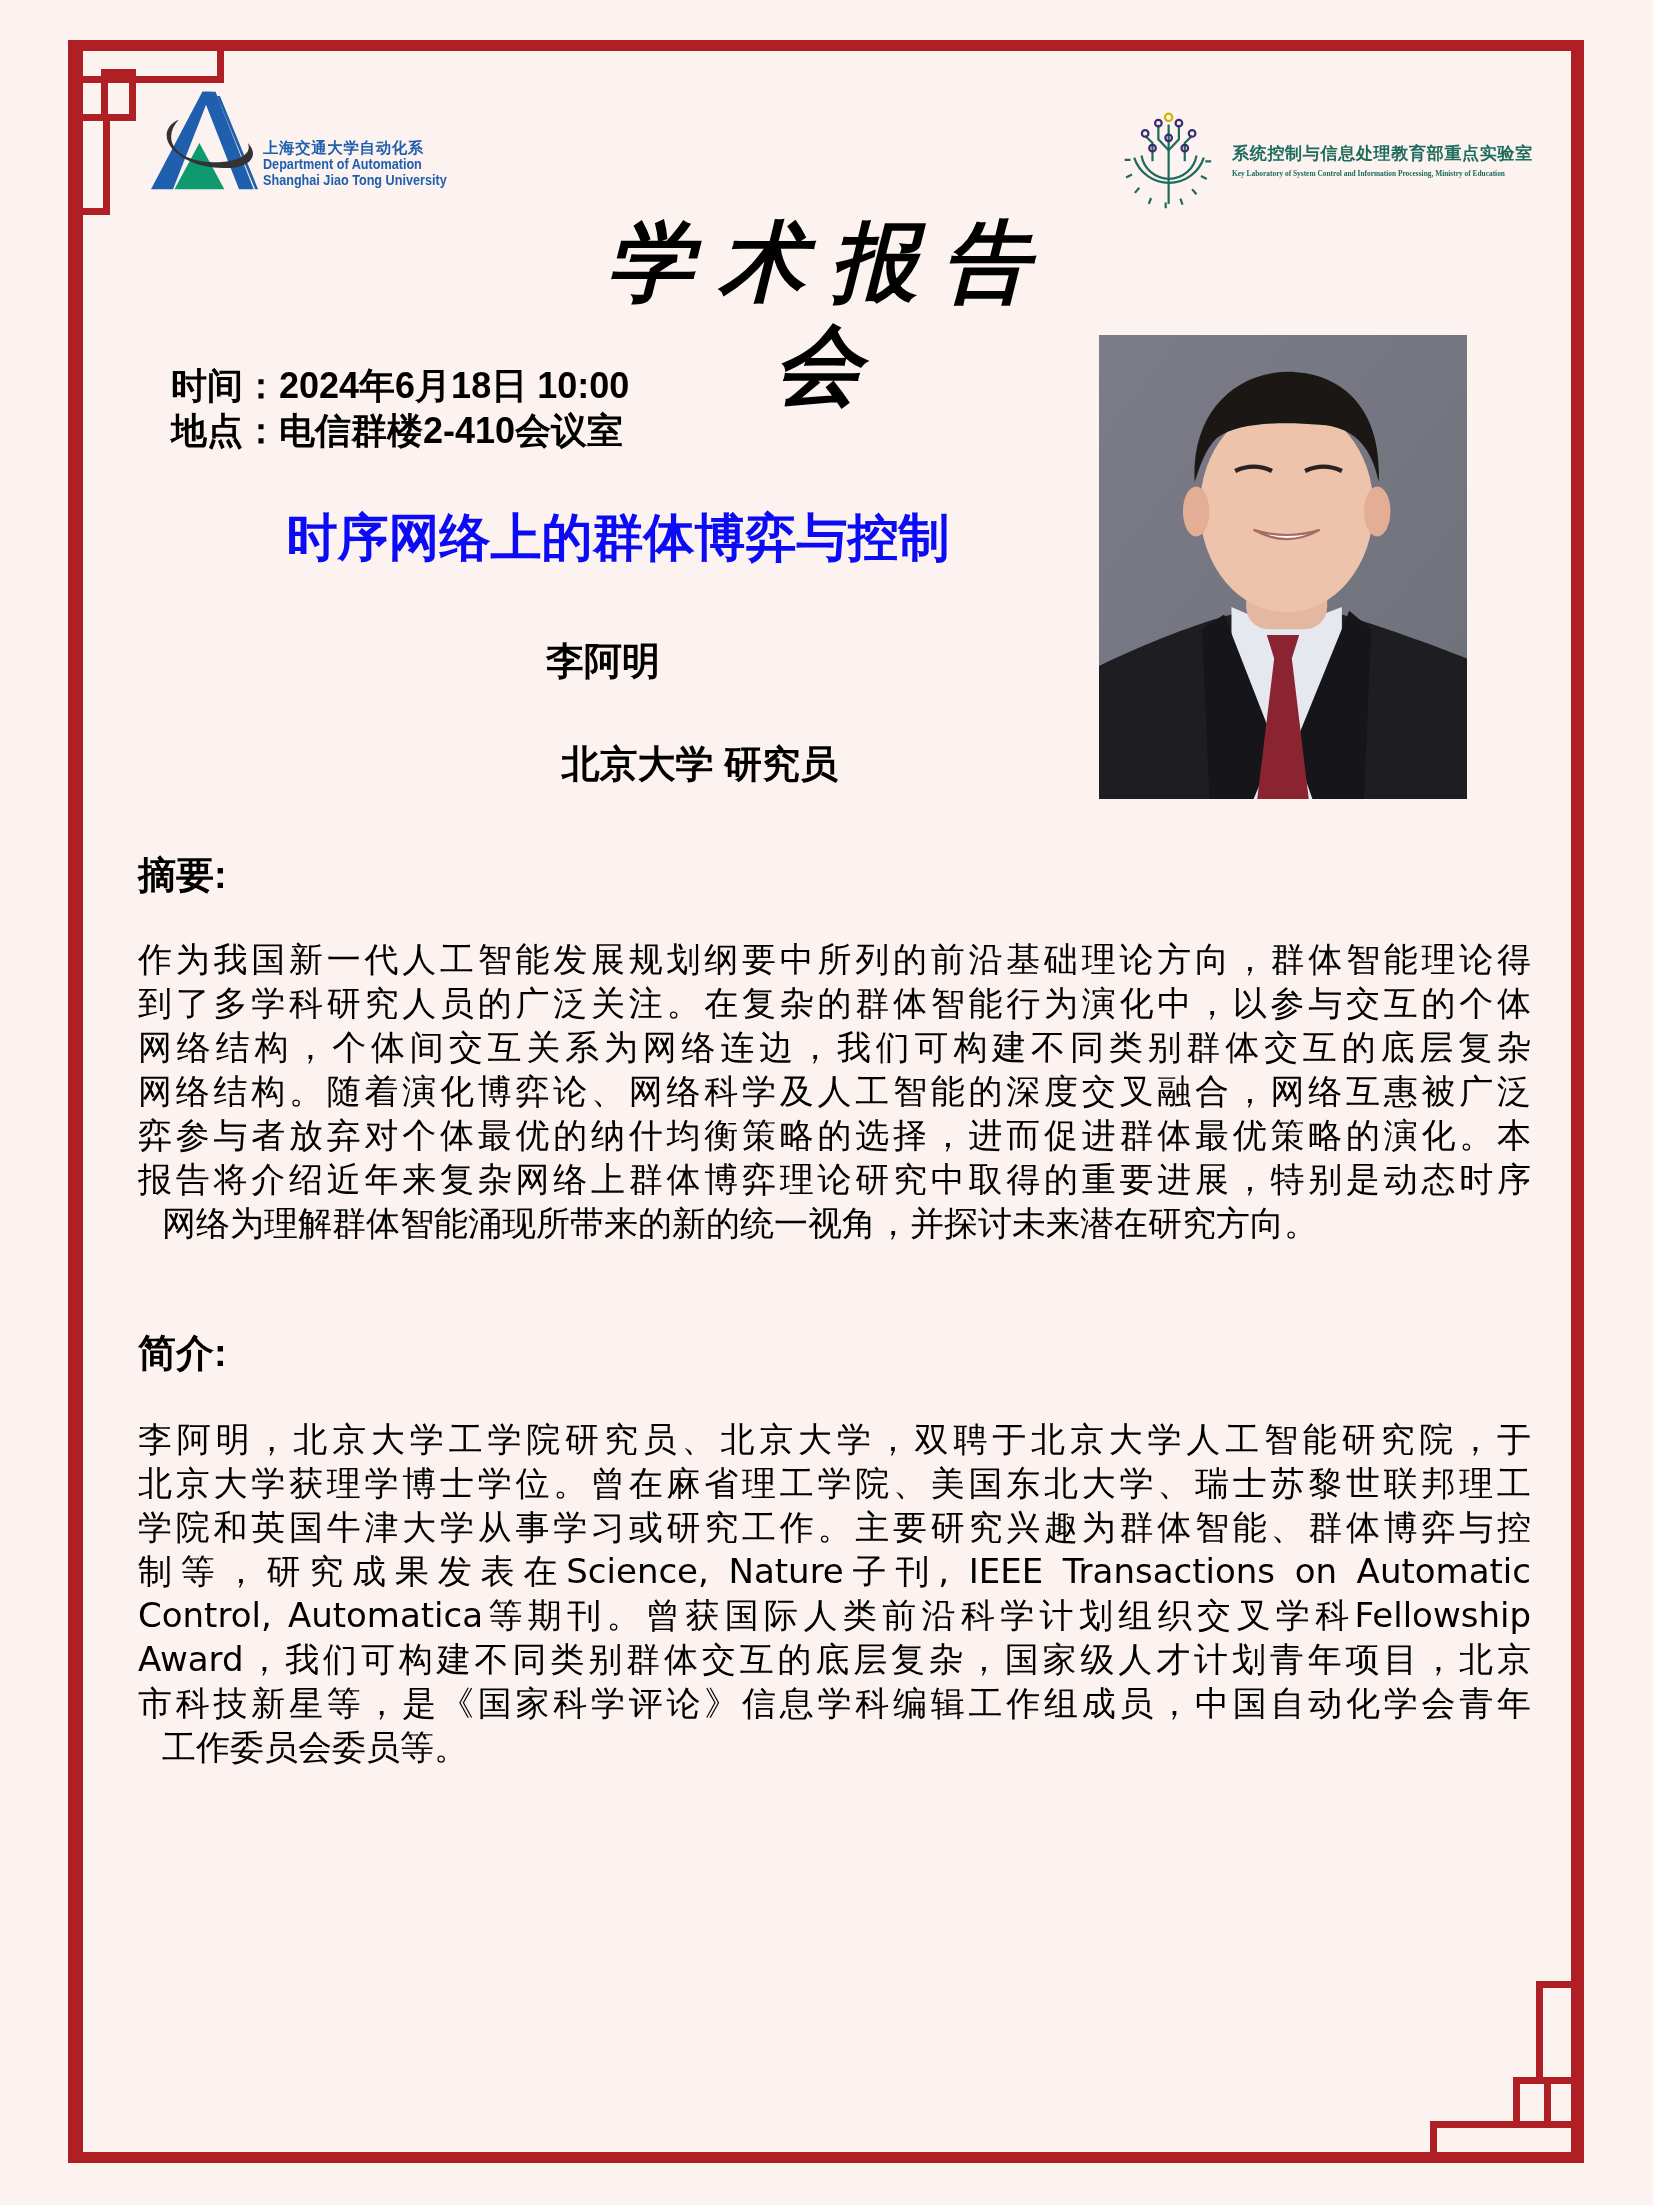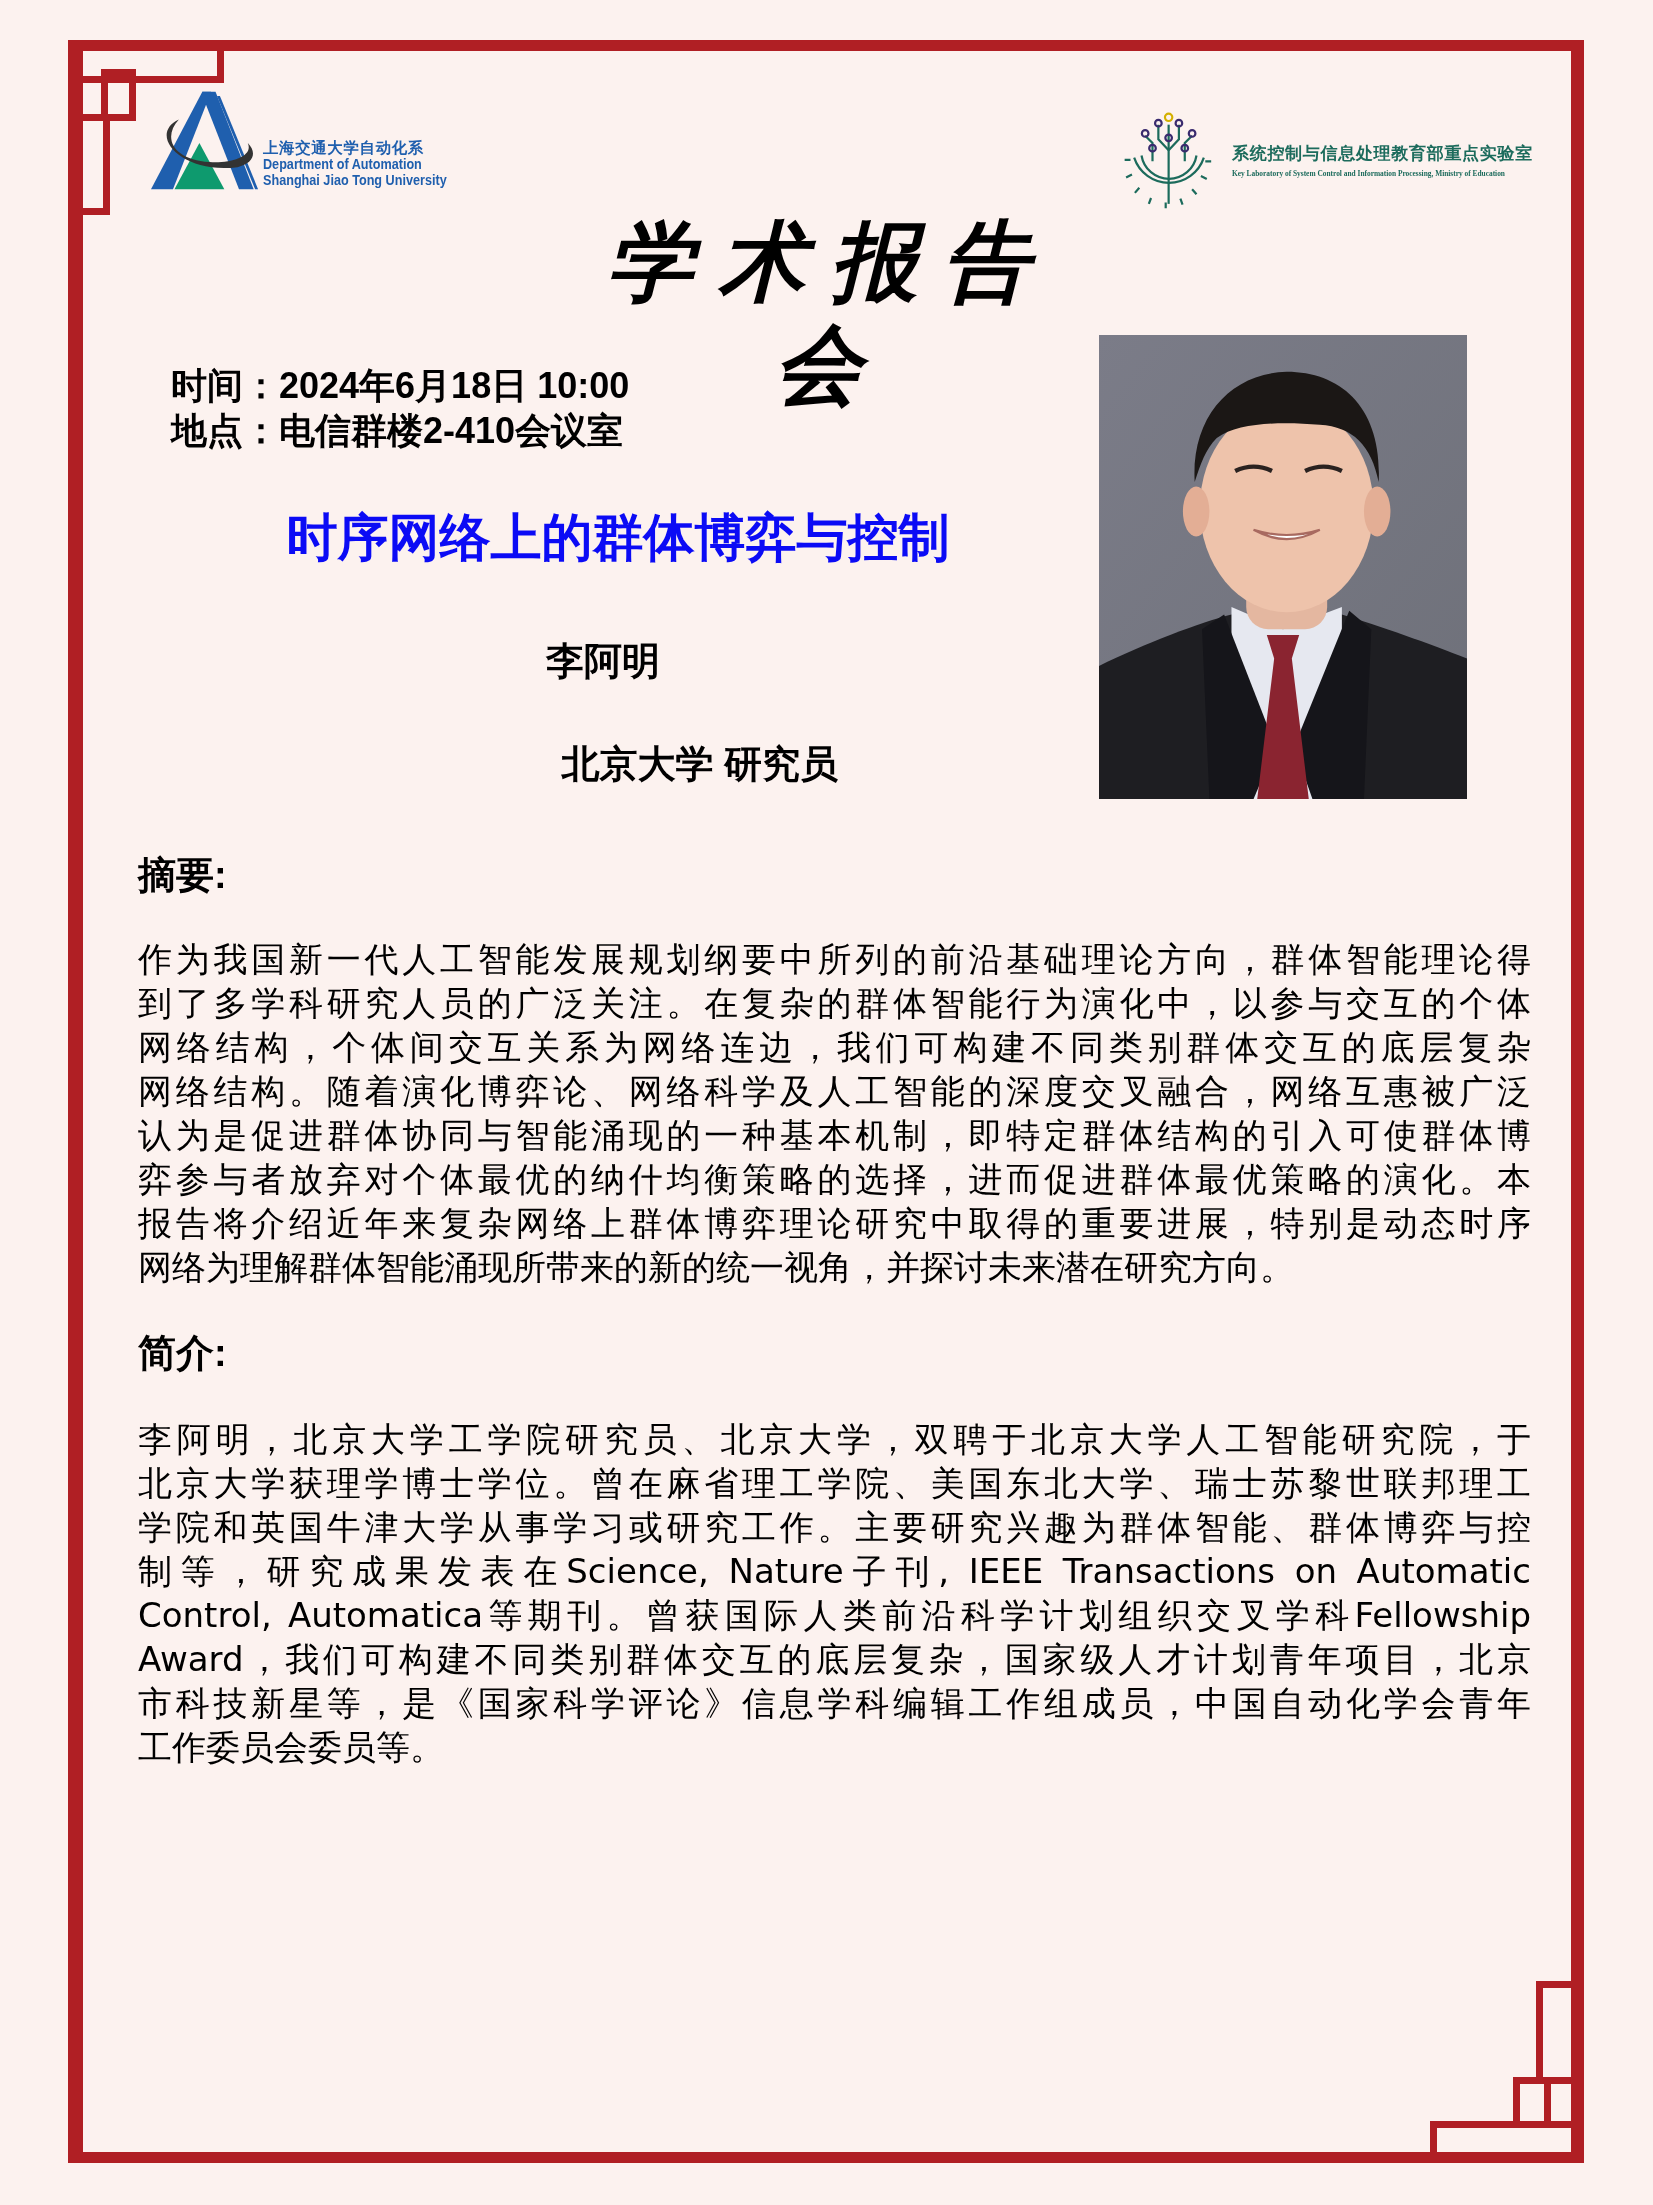--- a/index.html
+++ b/index.html
@@ -36,21 +36,21 @@
 
   .photo { position: absolute; left: 1099px; top: 335px; width: 368px; height: 464px; background: #7a7c86; overflow: hidden; }
   .photo svg { width: 100%; height: 100%; display: block; }
 
   .section-h { position: absolute; left: 138px; font-weight: bold; font-size: 38px; line-height: 44px; font-family: "Liberation Sans", "DejaVu Sans", sans-serif; }
   .section-h.abs { top: 853px; }
   .section-h.bio { top: 1331px; }
 
   .para { position: absolute; left: 138px; width: 1393px; font-size: 34px; line-height: 44px; font-family: "DejaVu Sans", "Liberation Sans", sans-serif; }
   .para .ln { display: block; white-space: nowrap; text-align: justify; text-align-last: justify; height: 44px; }
-  .para .ln.last { text-align-last: left; }
+  .para .ln.last { text-align-last: left; margin-left: 24px; }
   .para.abs { top: 937px; }
   .para.bio { top: 1417px; }
 </style>
 </head>
 <body>
 
 <div>
   <div class="frame-line" style="left:68px; top:40px; width:1516px; height:11px;"></div>
   <div class="frame-line" style="left:68px; top:2152px; width:1516px; height:11px;"></div>
   <div class="frame-line" style="left:68px; top:40px; width:14.7px; height:2123px;"></div>
@@ -149,21 +149,20 @@
     <path d="M210,265 q45,25 90,0 q-45,14 -90,0 Z" fill="#fff" stroke="#a86a60" stroke-width="3"></path>
   </svg>
 </div>
 
 <div class="section-h abs">摘要:</div>
 <div class="para abs">
   <span class="ln">作为我国新一代人工智能发展规划纲要中所列的前沿基础理论方向，群体智能理论得</span>
   <span class="ln">到了多学科研究人员的广泛关注。在复杂的群体智能行为演化中，以参与交互的个体</span>
   <span class="ln">网络结构，个体间交互关系为网络连边，我们可构建不同类别群体交互的底层复杂</span>
   <span class="ln">网络结构。随着演化博弈论、网络科学及人工智能的深度交叉融合，网络互惠被广泛</span>
-  <span class="ln">认为是促进群体协同与智能涌现的一种基本机制，即特定群体结构的引入可使群体博</span>
   <span class="ln">弈参与者放弃对个体最优的纳什均衡策略的选择，进而促进群体最优策略的演化。本</span>
   <span class="ln">报告将介绍近年来复杂网络上群体博弈理论研究中取得的重要进展，特别是动态时序</span>
   <span class="ln last">网络为理解群体智能涌现所带来的新的统一视角，并探讨未来潜在研究方向。</span>
 </div>
 
 <div class="section-h bio">简介:</div>
 <div class="para bio">
   <span class="ln">李阿明，北京大学工学院研究员、北京大学，双聘于北京大学人工智能研究院，于</span>
   <span class="ln">北京大学获理学博士学位。曾在麻省理工学院、美国东北大学、瑞士苏黎世联邦理工</span>
   <span class="ln">学院和英国牛津大学从事学习或研究工作。主要研究兴趣为群体智能、群体博弈与控</span>

